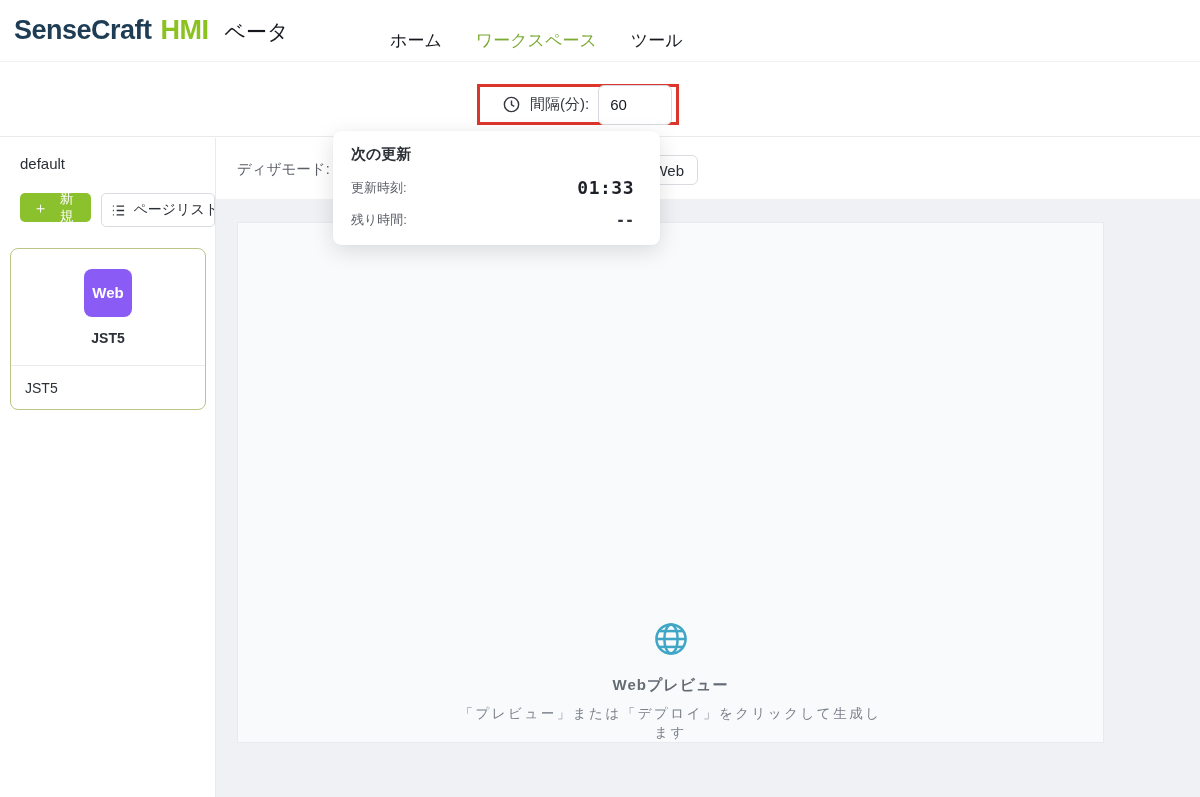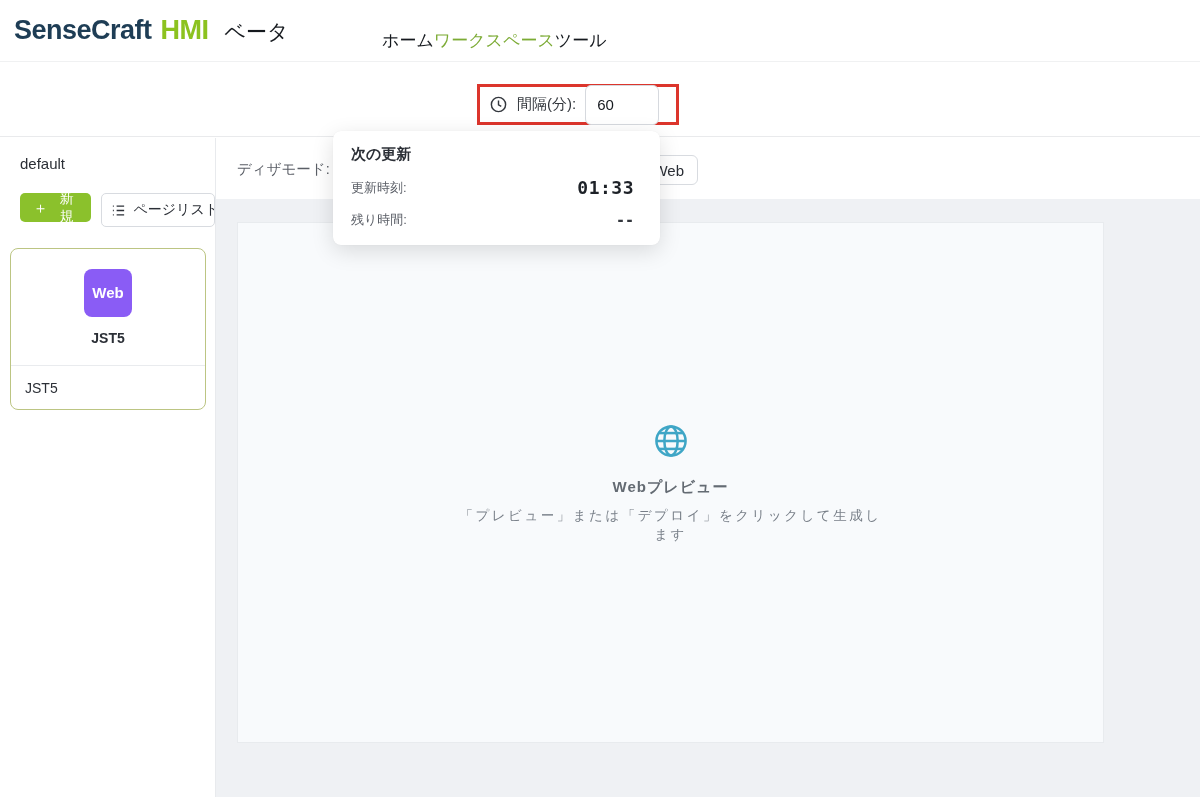--- a/index.html
+++ b/index.html
@@ -5,37 +5,37 @@
   * { margin:0; padding:0; box-sizing:border-box; }
   html,body { width:1200px; height:797px; font-family:"Liberation Sans","DejaVu Sans",sans-serif; background:#fff; }
   .app { position:relative; width:1200px; height:797px; overflow:hidden; background:#fff; }
 
   
   .header { position:absolute; left:0; top:0; width:1200px; height:62px; background:#fff; border-bottom:1px solid #f0f1f2; display:flex; align-items:center; }
   .logo-wrap { display:flex; align-items:baseline; margin-left:14px; }
   .logo-main { font-size:27px; font-weight:700; color:#1e3d55; letter-spacing:-0.5px; }
   .logo-hmi  { font-size:27px; font-weight:700; color:#8cc21f; margin-left:9px; letter-spacing:-0.5px; }
   .logo-beta { font-size:21px; color:#15191e; margin-left:16px; }
-  .nav { position:absolute; left:382px; top:0; height:79px; display:flex; align-items:center; }
+  .nav { position:absolute; left:390px; top:0; height:79px; display:flex; align-items:center; gap:34px; }
   .nav-item { font-size:17px; color:#15191e; cursor:pointer; padding:19px 0 14px 0; border-bottom:3px solid transparent; }
   .nav-item.active { color:#7cab35; border-bottom-color:#9cc83e; }
 
   
   .subheader { position:absolute; left:0; top:62px; width:1200px; height:75px; background:#fff; border-bottom:1px solid #e9eaec; }
   .crumb-row { position:absolute; left:18px; top:0; height:75px; display:flex; align-items:center; }
   .crumb-icon { width:22px; height:22px; display:flex; align-items:center; }
   .crumb-section { font-size:15px; color:#5a5e66; margin-left:8px; }
   .crumb-sep { font-size:15px; color:#a8abb2; margin:0 9px; }
   .crumb-device { font-size:15px; font-weight:600; color:#2b2f36; }
   .status-dot { width:7px; height:7px; border-radius:50%; background:#c6cad1; margin-left:18px; }
   .status-label { font-size:15px; color:#c2c6cd; margin-left:8px; }
   .lastonline-badge { margin-left:18px; border:1px solid #d7dade; background:#fbfbfd; border-radius:4px; padding:4px 9px; display:flex; align-items:center; gap:5px; }
   .lastonline-label { font-size:13px; color:#33373d; }
   .lastonline-time { font-size:13px; font-weight:700; color:#1d2127; font-family:"DejaVu Sans Mono",monospace; }
-  .interval-box { position:absolute; left:477px; top:22px; width:202px; height:41px; border:3px solid #dc352c; display:flex; align-items:center; padding:0 9px; gap:9px; background:transparent; }
+  .interval-box { position:absolute; left:477px; top:22px; width:202px; height:41px; border:3px solid #dc352c; display:flex; align-items:center; padding:0 22px; gap:9px; background:transparent; }
   .interval-label { font-size:15px; color:#33373d; white-space:nowrap; }
   .interval-input { width:74px; height:40px; border:1px solid #d6d9de; border-radius:6px; font-size:15px; padding-left:11px; color:#15191e; outline:none; font-family:inherit; }
 
   
   .tooltip { position:absolute; left:333px; top:131px; width:327px; height:114px; background:#fff; border-radius:8px; box-shadow:0 6px 22px rgba(0,0,0,0.13), 0 0 1px rgba(0,0,0,0.08); padding:14px 26px 0 18px; z-index:50; }
   .tooltip-title { font-size:15px; font-weight:600; color:#2b2f36; }
   .tooltip-row { display:flex; justify-content:space-between; align-items:center; margin-top:13px; }
   .tooltip-row-label { font-size:13px; color:#5a5e66; }
   .tooltip-time { font-size:18px; font-weight:600; color:#1d2127; font-family:"DejaVu Sans Mono",monospace; letter-spacing:0.5px; }
   .tooltip-dash { font-size:15px; font-weight:600; color:#33373d; font-family:"DejaVu Sans Mono",monospace; }
@@ -54,21 +54,21 @@
   .page-card-title { margin-top:13px; font-size:14px; font-weight:600; color:#2b2f36; }
   .page-card-footer { height:45px; border-top:1px solid #e9ebee; display:flex; align-items:center; padding-left:14px; font-size:14px; color:#2b2f36; }
 
   .main { flex:1; position:relative; background:#eff1f4; }
   .main-toolbar { position:absolute; left:0; top:0; right:0; height:61px; background:#fff; }
   .dither-label { position:absolute; left:21px; top:22px; font-size:14.5px; color:#5a5e66; }
   .web-btn { position:absolute; left:386px; top:17px; width:96px; height:30px; background:#fff; border:1px solid #d8dbe0; border-radius:6px; display:flex; align-items:center; justify-content:flex-end; padding-right:13px; gap:9px; cursor:pointer; font-family:inherit; }
   .web-btn .prefix { font-size:15px; color:#2b2f36; }
   .web-btn .lbl { font-size:15px; color:#2b2f36; }
 
-  .preview-panel { position:absolute; left:21px; top:84px; width:867px; height:521px; background:#f8fafc; border:1px solid #e8ebee; display:flex; flex-direction:column; align-items:center; justify-content:center; }
+  .preview-panel { position:absolute; left:21px; top:84px; width:867px; height:521px; background:#f8fafc; border:1px solid #e8ebee; display:flex; flex-direction:column; align-items:center; justify-content:flex-end; }
   .globe-wrap { width:38px; height:38px; }
   .empty-title { margin-top:18px; font-size:15px; font-weight:600; color:#646b73; letter-spacing:1px; }
   .empty-caption { margin-top:9px; font-size:13.5px; color:#787f88; letter-spacing:2.5px; line-height:19px; text-align:center; }
 </style>
 </head>
 <body>
 
 <div class="app">
 
   <div class="header">

